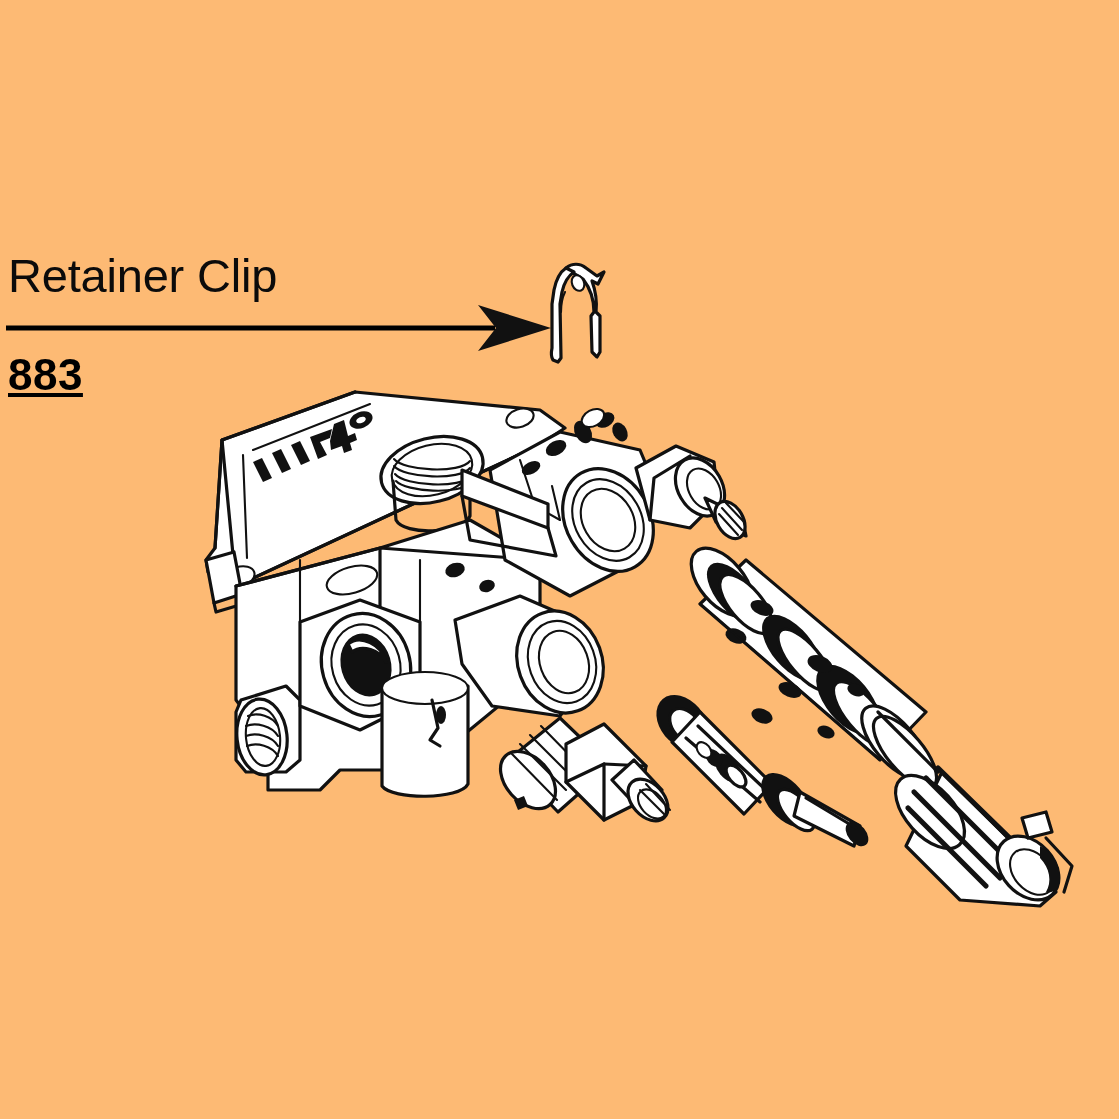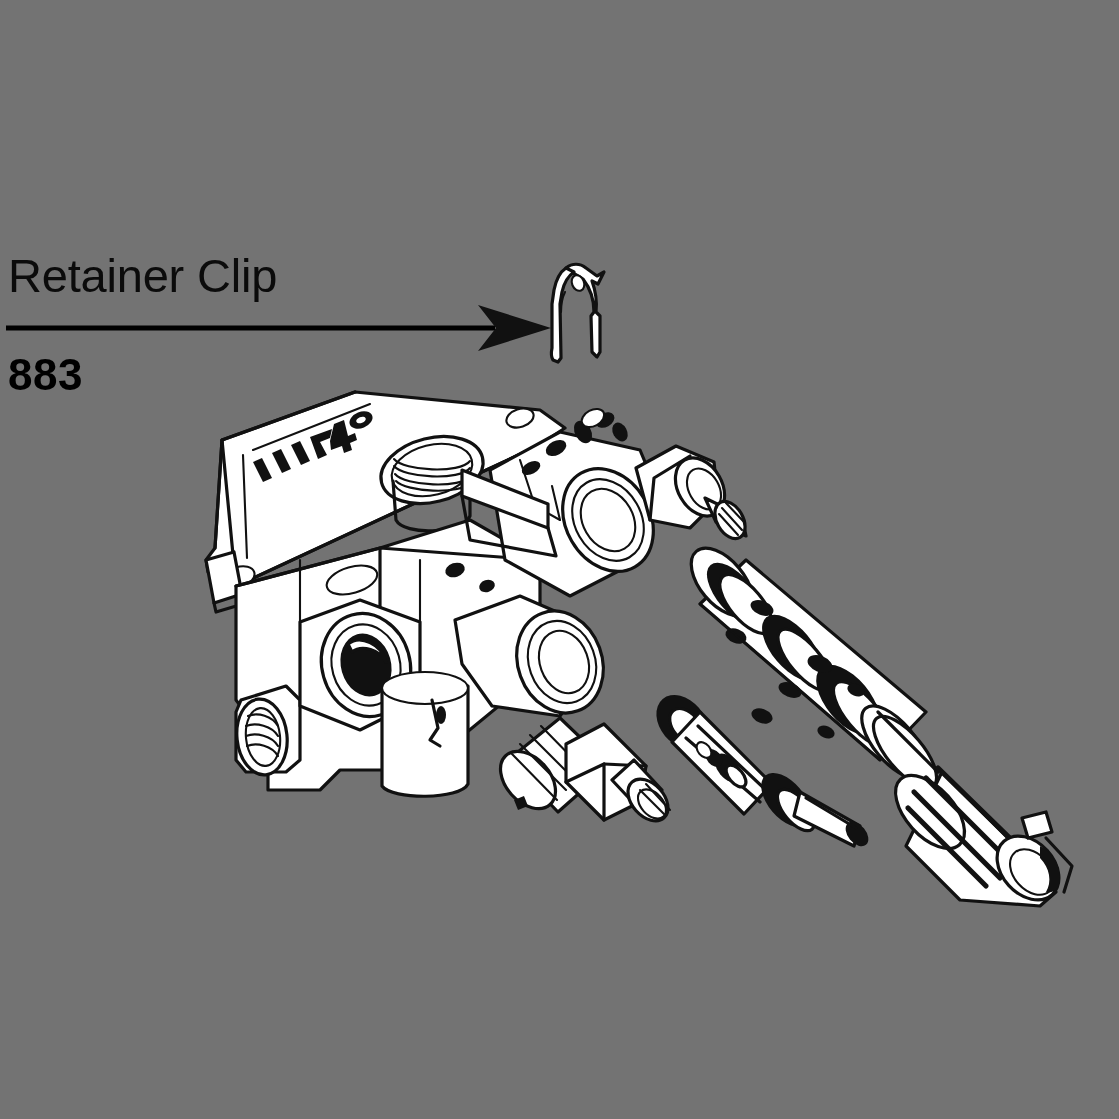--- a/index.html
+++ b/index.html
@@ -12,21 +12,21 @@
     width: 1119px;
     height: 1119px;
     overflow: hidden;
     font-family: "Liberation Sans", "DejaVu Sans", sans-serif;
     position: relative;
   }
   #page {
     position: relative;
     width: 1119px;
     height: 1119px;
-    background: #737373;
+    background: #fdba74;
   }
   .callout-label {
     position: absolute;
     left: 8px;
     top: 252px;
     font-family: "Liberation Sans", "DejaVu Sans", sans-serif;
     font-size: 47px;
     font-weight: 400;
     letter-spacing: -0.2px;
     color: #0b0b0b;
@@ -37,20 +37,21 @@
     position: absolute;
     left: 8px;
     top: 353px;
     font-family: "Liberation Sans", "DejaVu Sans", sans-serif;
     font-size: 44px;
     font-weight: 700;
     letter-spacing: 0.5px;
     color: #000000;
     line-height: 1;
     white-space: nowrap;
+    text-decoration: underline;
   }
   svg.art {
     position: absolute;
     left: 0;
     top: 0;
     width: 1119px;
     height: 1119px;
     display: block;
   }
   .ln     { fill: none; stroke: #111111; stroke-width: 3.2;

